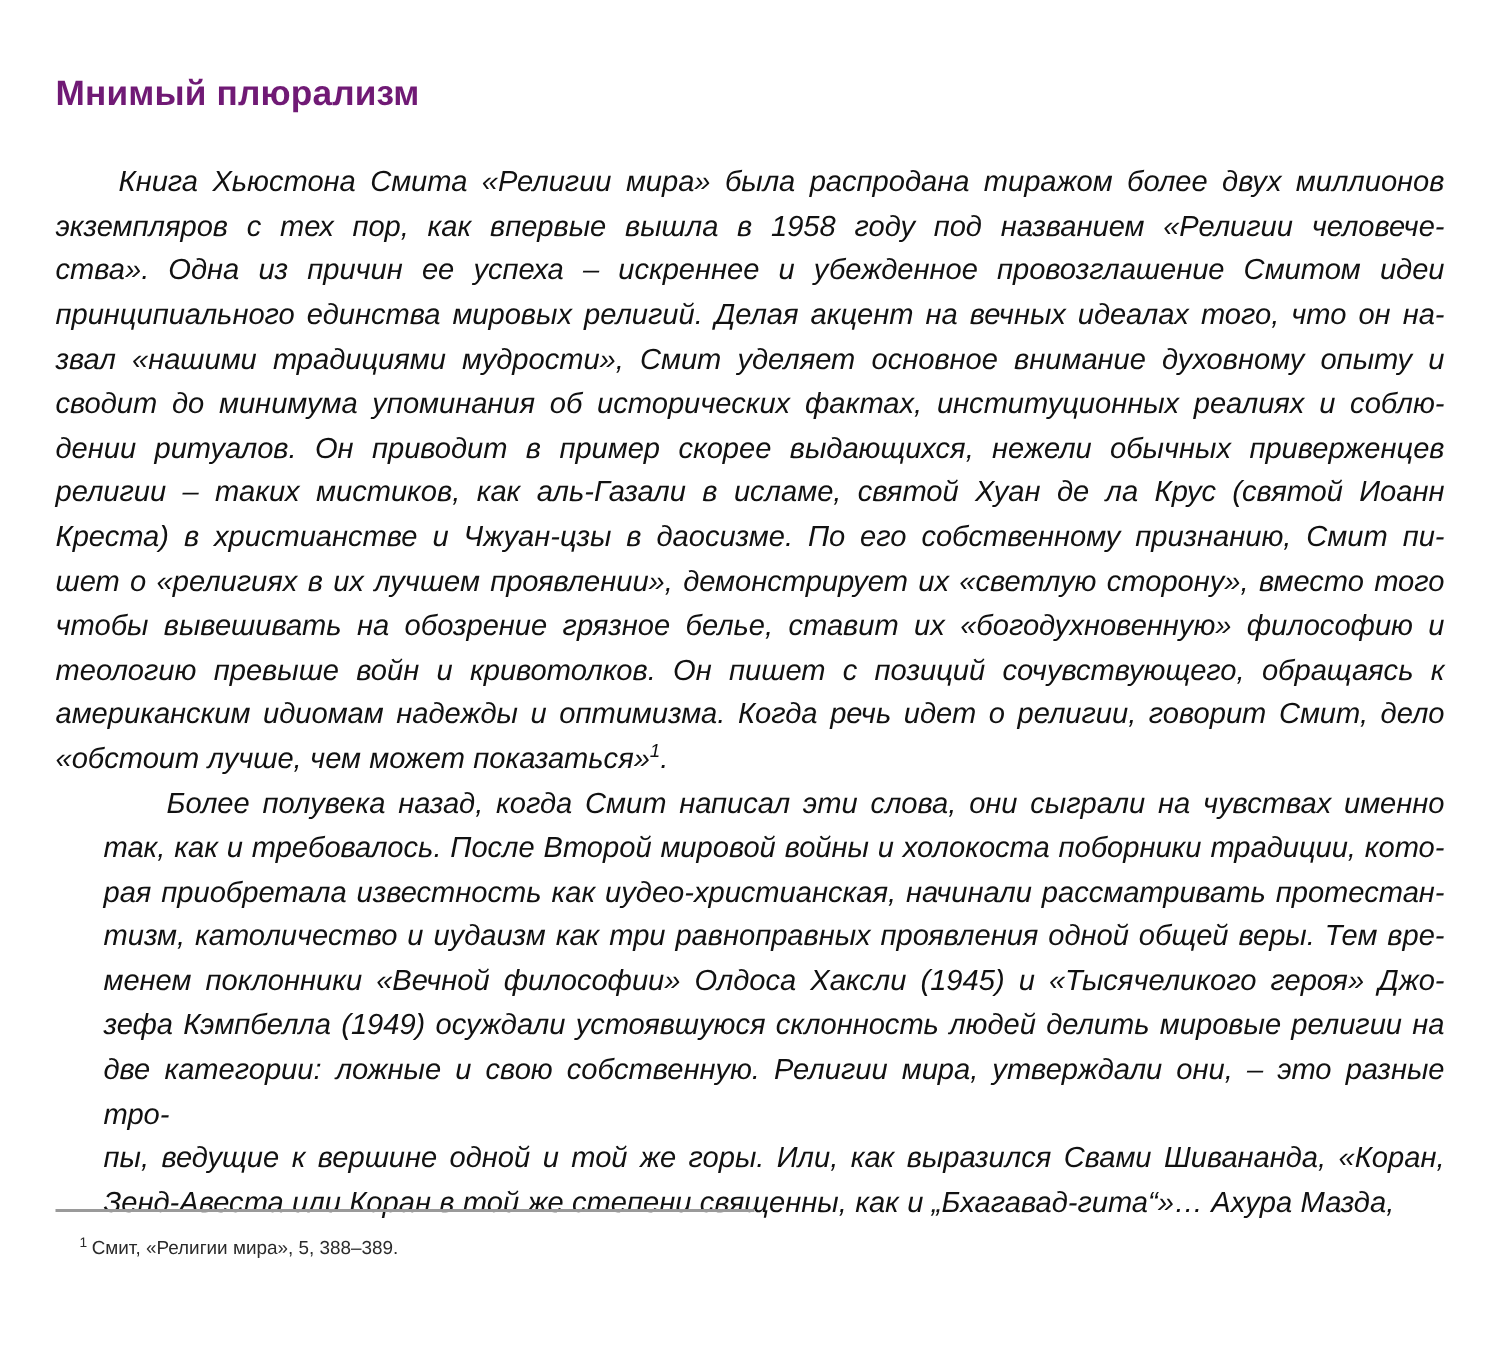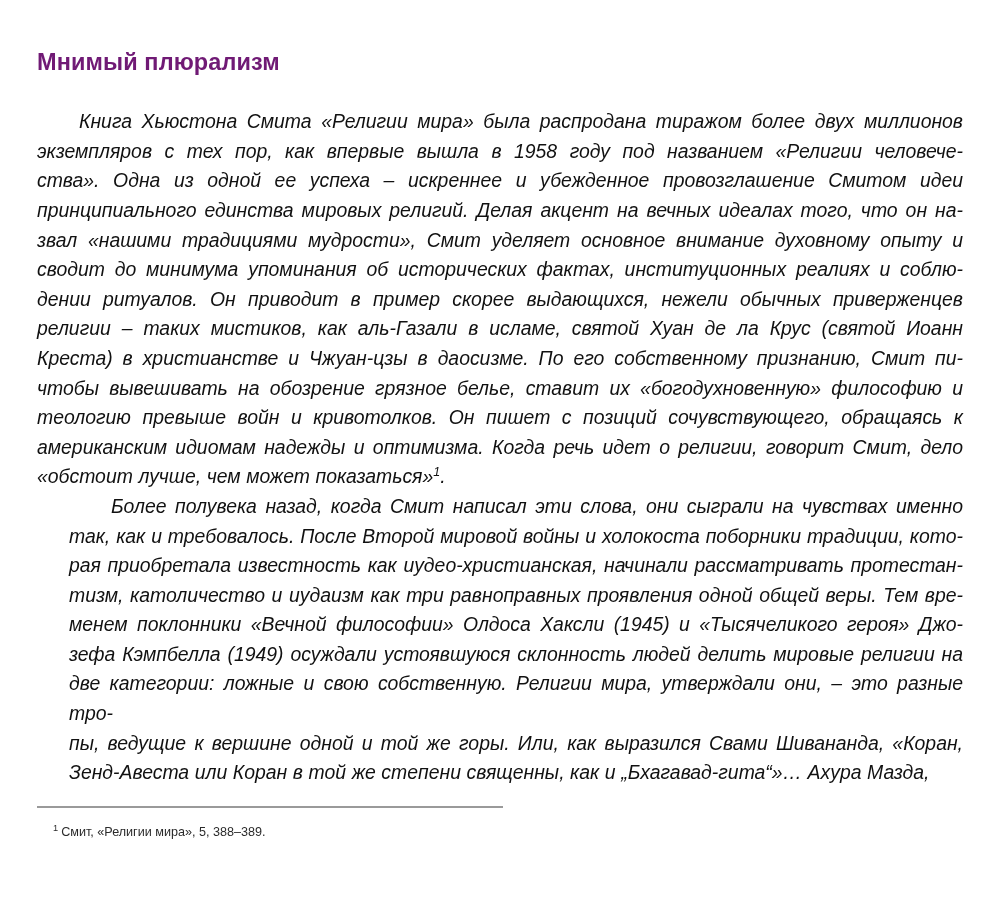--- a/index.html
+++ b/index.html
@@ -112,27 +112,28 @@
 
 <div class="page">
 
   <div class="content-block">
 
     <h1 class="page-title">Мнимый плюрализм</h1>
 
     <p class="body-par">
       <span class="line indent">Книга Хьюстона Смита «Религии мира» была распродана тиражом более двух миллионов</span>
       <span class="line">экземпляров с тех пор, как впервые вышла в 1958 году под названием «Религии человече-</span>
-      <span class="line">ства». Одна из одной ее успеха – искреннее и убежденное провозглашение Смитом идеи</span>
+      <span class="line">ства». Одна из причин ее успеха – искреннее и убежденное провозглашение Смитом идеи</span>
       <span class="line">принципиального единства мировых религий. Делая акцент на вечных идеалах того, что он на-</span>
       <span class="line">звал «нашими традициями мудрости», Смит уделяет основное внимание духовному опыту и</span>
       <span class="line">сводит до минимума упоминания об исторических фактах, институционных реалиях и соблю-</span>
       <span class="line">дении ритуалов. Он приводит в пример скорее выдающихся, нежели обычных приверженцев</span>
       <span class="line">религии – таких мистиков, как аль-Газали в исламе, святой Хуан де ла Крус (святой Иоанн</span>
       <span class="line">Креста) в христианстве и Чжуан-цзы в даосизме. По его собственному признанию, Смит пи-</span>
+      <span class="line">шет о «религиях в их лучшем проявлении», демонстрирует их «светлую сторону», вместо того</span>
       <span class="line">чтобы вывешивать на обозрение грязное белье, ставит их «богодухновенную» философию и</span>
       <span class="line">теологию превыше войн и кривотолков. Он пишет с позиций сочувствующего, обращаясь к</span>
       <span class="line">американским идиомам надежды и оптимизма. Когда речь идет о религии, говорит Смит, дело</span>
       <span class="line last"><span>«обстоит лучше, чем может показаться»</span><span class="footnote-marker">1</span><span>.</span></span>
     </p>
 
     <p class="body-par">
       <span class="line indent">Более полувека назад, когда Смит написал эти слова, они сыграли на чувствах именно</span>
       <span class="line">так, как и требовалось. После Второй мировой войны и холокоста поборники традиции, кото-</span>
       <span class="line">рая приобретала известность как иудео-христианская, начинали рассматривать протестан-</span>

